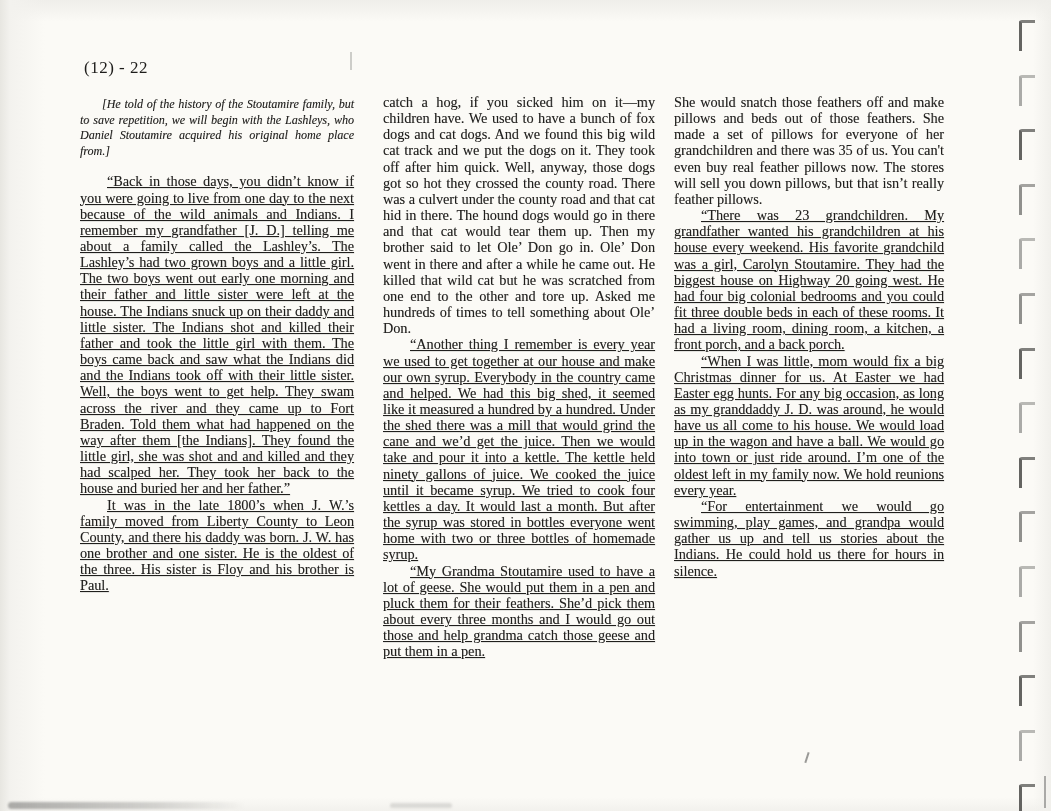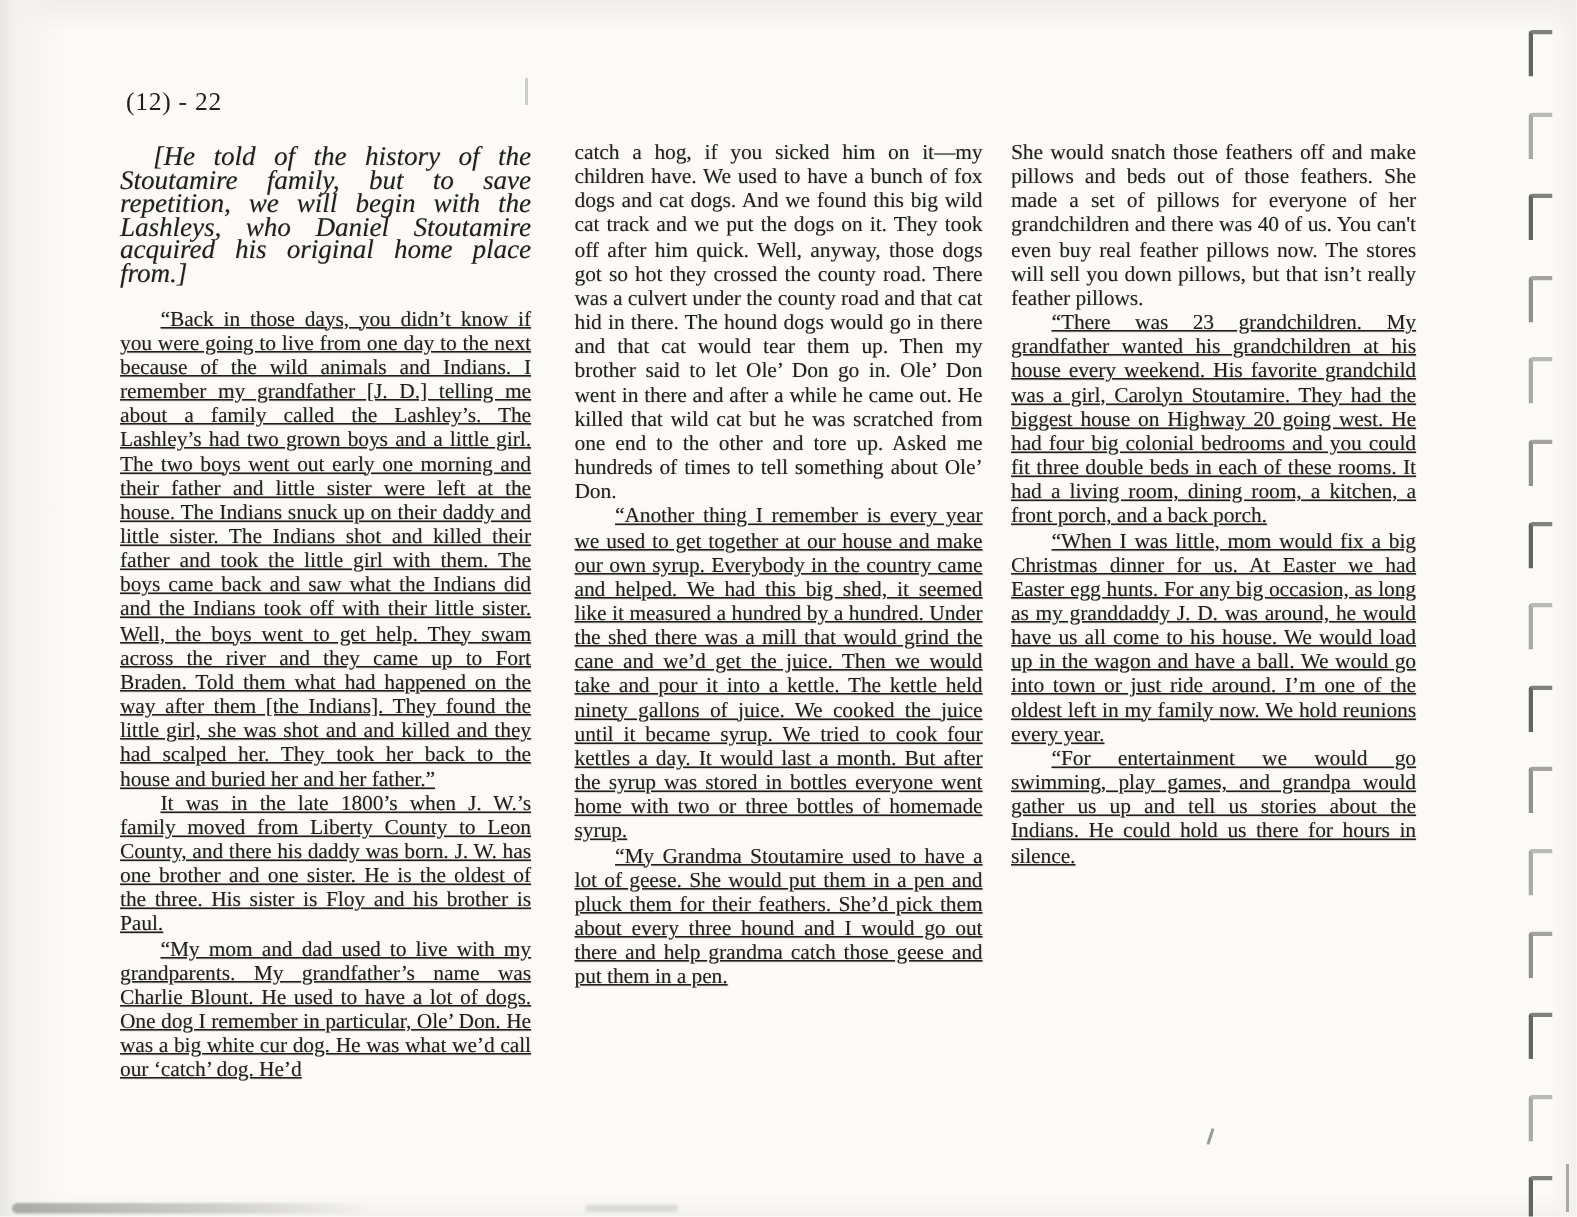--- a/index.html
+++ b/index.html
@@ -25,21 +25,21 @@
     position:absolute;
     font-size:14.2px;line-height:16.15px;color:#201f1d;
     text-align:justify;
     text-shadow:0.3px 0.3px 0.6px rgba(20,20,20,0.35);
   }
   #col1{left:80px;top:97px;width:274px;}
   #col2{left:383px;top:94px;width:272px;}
   #col3{left:674px;top:94px;width:270px;}
   .col p{margin:0;}
   p.note{
-    font-style:italic;font-size:18px;line-height:15.6px;
+    font-style:italic;font-size:12px;line-height:15.6px;
     text-indent:22px;margin-bottom:14px;
   }
   p.indent{text-indent:27px;text-decoration:underline;}
   p.space-before{}
   
   .binding-marks{position:absolute;top:0;right:0;width:40px;height:811px;}
   .binding-mark{
     position:absolute;left:-29px;
     width:13px;height:28px;
     border-left:3px solid #4a4a48;
@@ -76,31 +76,30 @@
 <body>
 
 <div class="page">
 
   <div class="page-number">(12) - 22</div>
 
   <div class="col" id="col1">
     <p class="note">[He told of the history of the Stoutamire family, but to save repetition, we will begin with the Lashleys, who Daniel Stoutamire acquired his original home place from.]</p>
     <p class="para indent">“Back in those days, you didn’t know if you were going to live from one day to the next because of the wild animals and Indians.  I remember my grandfather [J. D.] telling me about a family called the Lashley’s.  The Lashley’s had two grown boys and a little girl.  The two boys went out early one morning and their father and little sister were left at the house.  The Indians snuck up on their daddy and little sister.  The Indians shot and killed their father and took the little girl with them. The boys came back and saw what the Indians did and the Indians took off with their little sister.  Well, the boys went to get help.  They swam across the river and they came up to Fort Braden.  Told them what had happened on the way after them [the Indians].  They found the little girl, she was shot and and killed and they had scalped her.  They took her back to the house and buried her and her father.”</p>
     <p class="para indent">It was in the late 1800’s when J. W.’s family moved from Liberty County to Leon County, and there his daddy was born.  J. W. has one brother and one sister. He is the oldest of the three.  His sister is Floy and his brother is Paul.</p>
-    <p class="para indent">“My mom and dad used to live with my grandparents.  My grandfather’s name was Charlie Blount.  He used to have a lot of dogs.  One dog I remember in particular, Ole’ Don.  He was a big white cur dog.  He was what we’d call our ‘catch’ dog.  He’d</p>
   </div>
 
   <div class="col" id="col2">
     <p class="para">catch a hog, if you sicked him on it—my children have.  We used to have a bunch of fox dogs and cat dogs.  And we found this big wild cat track and we put the dogs on it.  They took off after him quick.  Well, anyway, those dogs got so hot they crossed the county road.  There was a culvert under the county road and that cat hid in there. The hound dogs would go in there and that cat would tear them up.  Then my brother said to let Ole’ Don go in.  Ole’ Don went in there and after a while he came out.  He killed that wild cat but he was scratched from one end to the other and tore up. Asked me hundreds of times to tell something about Ole’ Don.</p>
     <p class="para indent space-before">“Another thing I remember is every year we used to get together at our house and make our own syrup.  Everybody in the country came and helped.  We had this big shed, it seemed like it measured a hundred by a hundred.  Under the shed there was a mill that would grind the cane and we’d get the juice.  Then we would take and pour it into a kettle.  The kettle held ninety gallons of juice.  We cooked the juice until it became syrup.  We tried to cook four kettles a day.  It would last a month.  But after the syrup was stored in bottles everyone went home with two or three bottles of homemade syrup.</p>
-    <p class="para indent space-before">“My Grandma Stoutamire used to have a lot of geese.  She would put them in a pen and pluck them for their feathers. She’d pick them about every three hound and I would go out there and help grandma catch those geese and put them in a pen.</p>
+    <p class="para indent space-before">“My Grandma Stoutamire used to have a lot of geese.  She would put them in a pen and pluck them for their feathers. She’d pick them about every three months and I would go out those and help grandma catch those geese and put them in a pen.</p>
   </div>
 
   <div class="col" id="col3">
-    <p class="para">She would snatch those feathers off and make pillows and beds out of those feathers.  She made a set of pillows for everyone of her grandchildren and there was 40 of us.  You can't even buy real feather pillows now.  The stores will sell you down pillows, but that isn’t really feather pillows.</p>
+    <p class="para">She would snatch those feathers off and make pillows and beds out of those feathers.  She made a set of pillows for everyone of her grandchildren and there was 35 of us.  You can't even buy real feather pillows now.  The stores will sell you down pillows, but that isn’t really feather pillows.</p>
     <p class="para indent">“There was 23 grandchildren.  My grandfather wanted his grandchildren at his house every weekend.  His favorite grandchild was a girl, Carolyn Stoutamire. They had the biggest house on Highway 20 going west.  He had four big colonial bedrooms and you could fit three double beds in each of these rooms.  It had a living room, dining room, a kitchen, a front porch, and a back porch.</p>
     <p class="para indent space-before">“When I was little, mom would fix a big Christmas dinner for us.  At Easter we had Easter egg hunts.  For any big occasion, as long as my granddaddy J. D. was around, he would have us all come to his house.  We would load up in the wagon and have a ball.  We would go into town or just ride around.  I’m one of the oldest left in my family now.  We hold reunions every year.</p>
     <p class="para indent">“For entertainment we would go swimming, play games, and grandpa would gather us up and tell us stories about the Indians.  He could hold us there for hours in silence.</p>
   </div>
 
   <div class="binding-marks">
       <div class="binding-mark" style="top: 20px; opacity: 0.85;"></div>
       <div class="binding-mark" style="top: 74.6px; opacity: 0.45;"></div>
       <div class="binding-mark" style="top: 129.2px; opacity: 0.85;"></div>
       <div class="binding-mark" style="top: 183.8px; opacity: 0.6;"></div>

